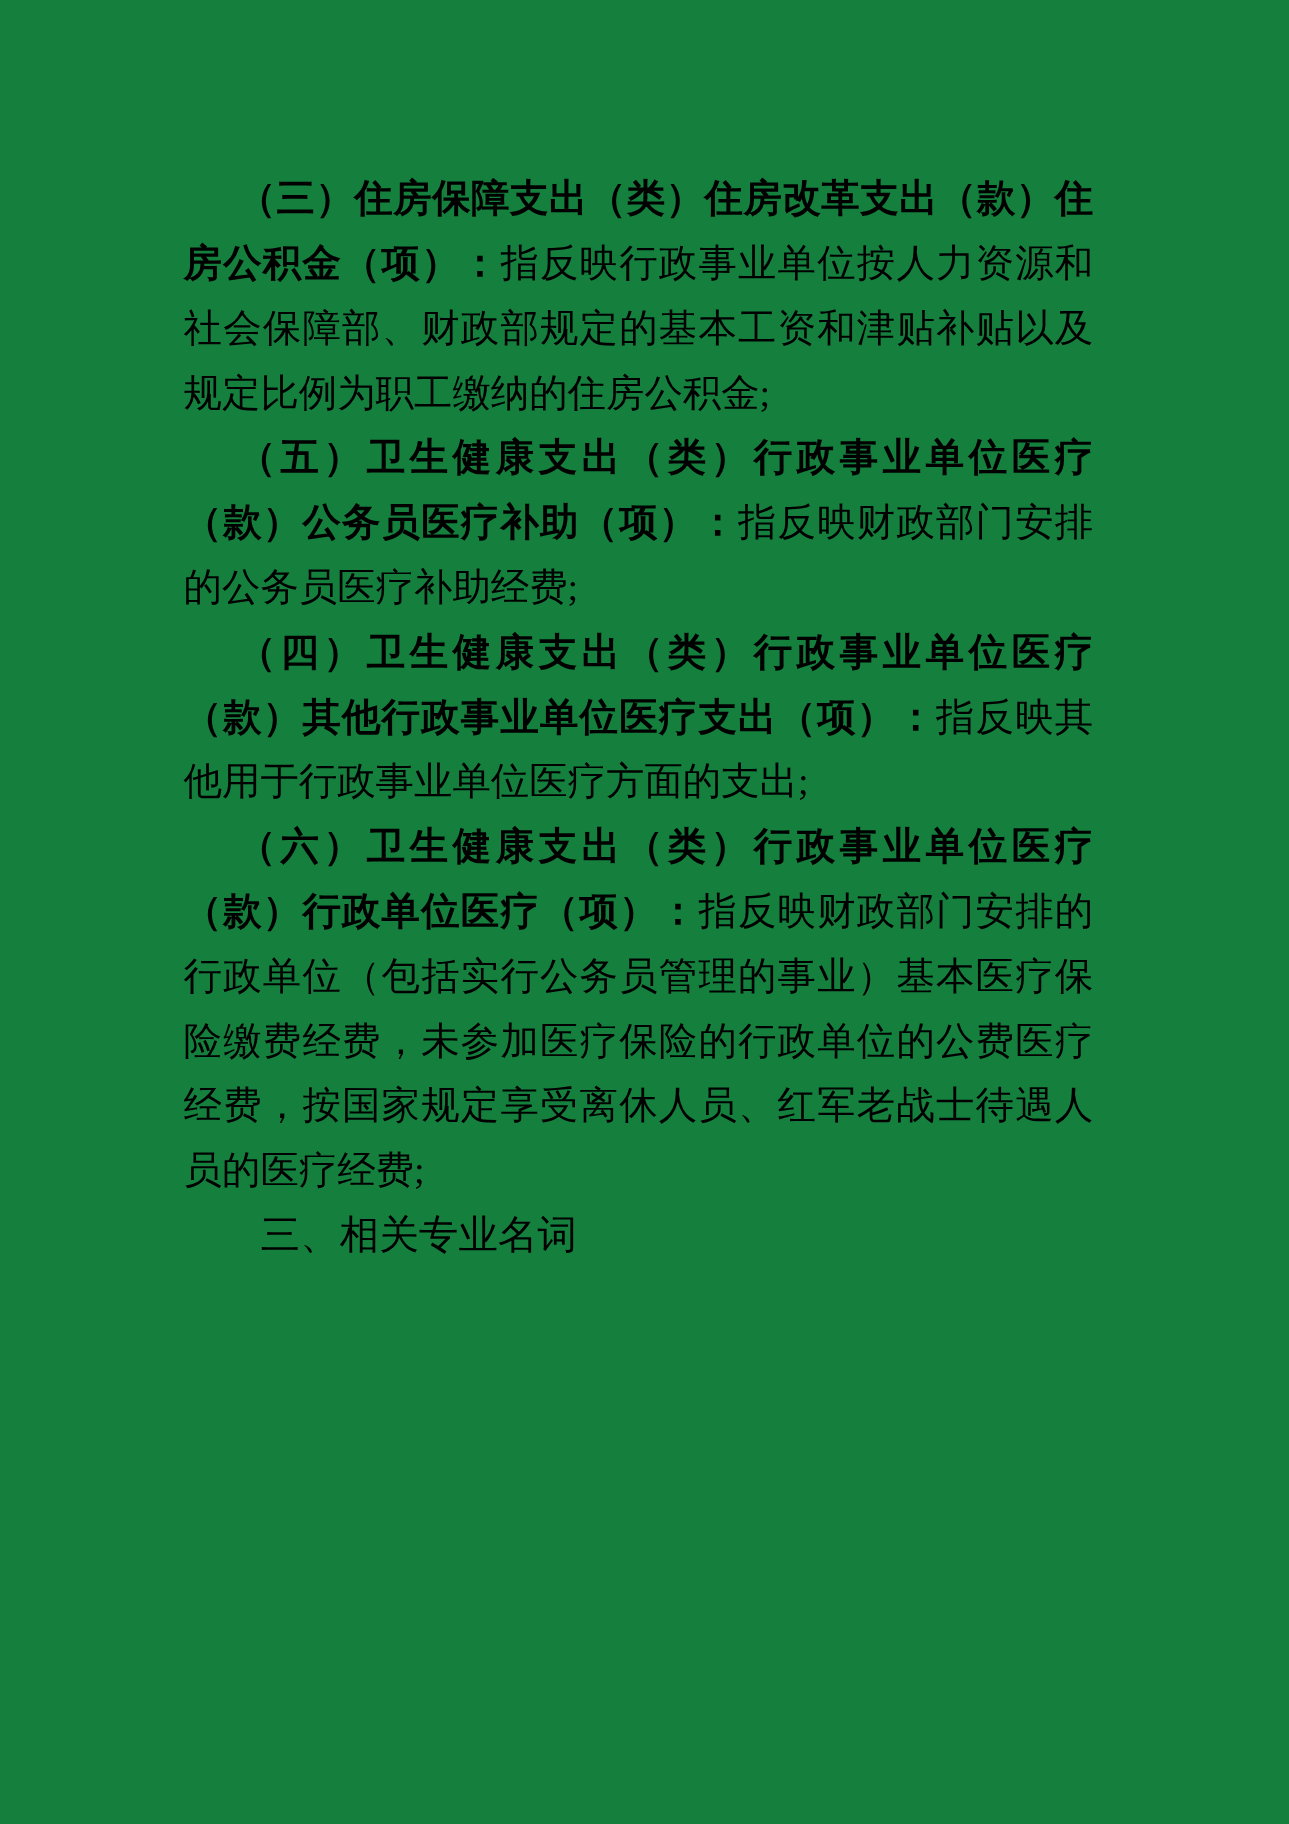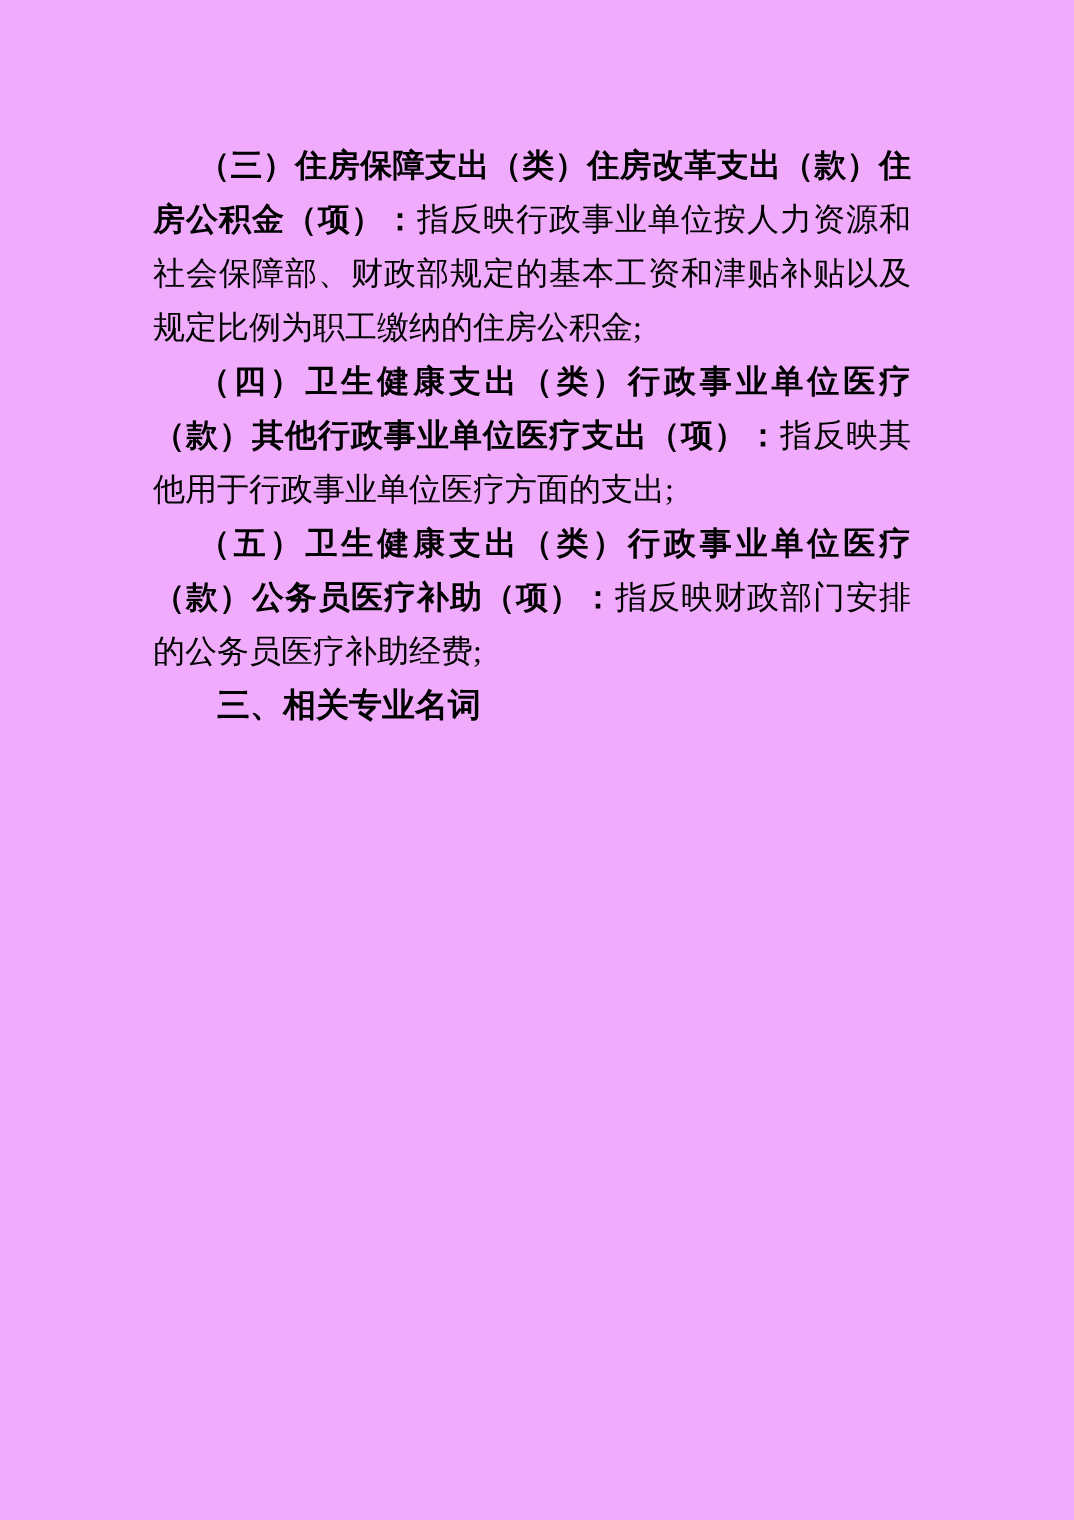--- a/index.html
+++ b/index.html
@@ -4,21 +4,21 @@
 <style>
   html, body {
     margin: 0;
     padding: 0;
     background: #ffffff;
   }
   .page {
     position: relative;
     width: 1074px;
     height: 1520px;
-    background: #f0abfc;
+    background: #15803d;
     overflow: hidden;
     box-sizing: border-box;
   }
   .content {
     position: absolute;
     top: 138px;
     left: 153px;
     width: 758px;
     color: #000000;
   }
@@ -34,36 +34,37 @@
     color: #000000;
   }
   p.body-para .lead {
     font-weight: bold;
   }
   h2.section-heading {
     margin: 0;
     font-family: "Liberation Sans", "DejaVu Sans", sans-serif;
     font-size: 33px;
     line-height: 54px;
-    font-weight: bold;
+    font-weight: normal;
     text-indent: 64px;
     color: #000000;
   }
 </style>
 </head>
 <body>
 
 <div class="page">
   <div class="content">
 
     <p class="body-para"><span class="lead">（三）住房保障支出（类）住房改革支出（款）住房公积金（项）：</span><span class="text">指反映行政事业单位按人力资源和社会保障部、财政部规定的基本工资和津贴补贴以及规定比例为职工缴纳的住房公积金;</span></p>
 
+    <p class="body-para"><span class="lead">（五）卫生健康支出（类）行政事业单位医疗（款）公务员医疗补助（项）：</span><span class="text">指反映财政部门安排的公务员医疗补助经费;</span></p>
+
     <p class="body-para"><span class="lead">（四）卫生健康支出（类）行政事业单位医疗（款）其他行政事业单位医疗支出（项）：</span><span class="text">指反映其他用于行政事业单位医疗方面的支出;</span></p>
 
-    <p class="body-para"><span class="lead">（五）卫生健康支出（类）行政事业单位医疗（款）公务员医疗补助（项）：</span><span class="text">指反映财政部门安排的公务员医疗补助经费;</span></p>
-
+    <p class="body-para"><span class="lead">（六）卫生健康支出（类）行政事业单位医疗（款）行政单位医疗（项）：</span><span class="text">指反映财政部门安排的行政单位（包括实行公务员管理的事业）基本医疗保险缴费经费，未参加医疗保险的行政单位的公费医疗经费，按国家规定享受离休人员、红军老战士待遇人员的医疗经费;</span></p>
 
 
 
     <h2 class="section-heading">三、相关专业名词</h2>
 
   </div>
 </div>
 
 </body></html>

